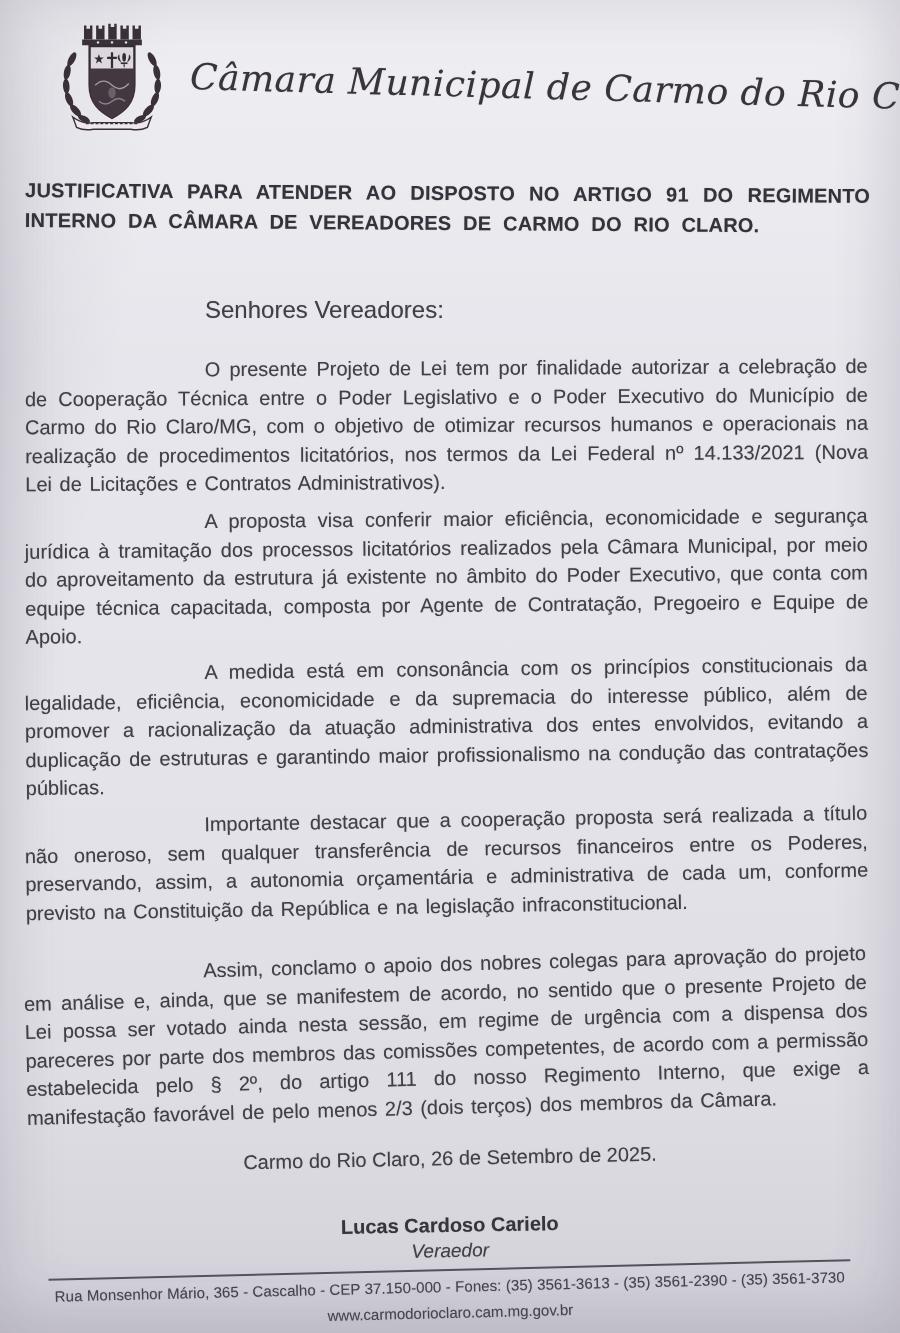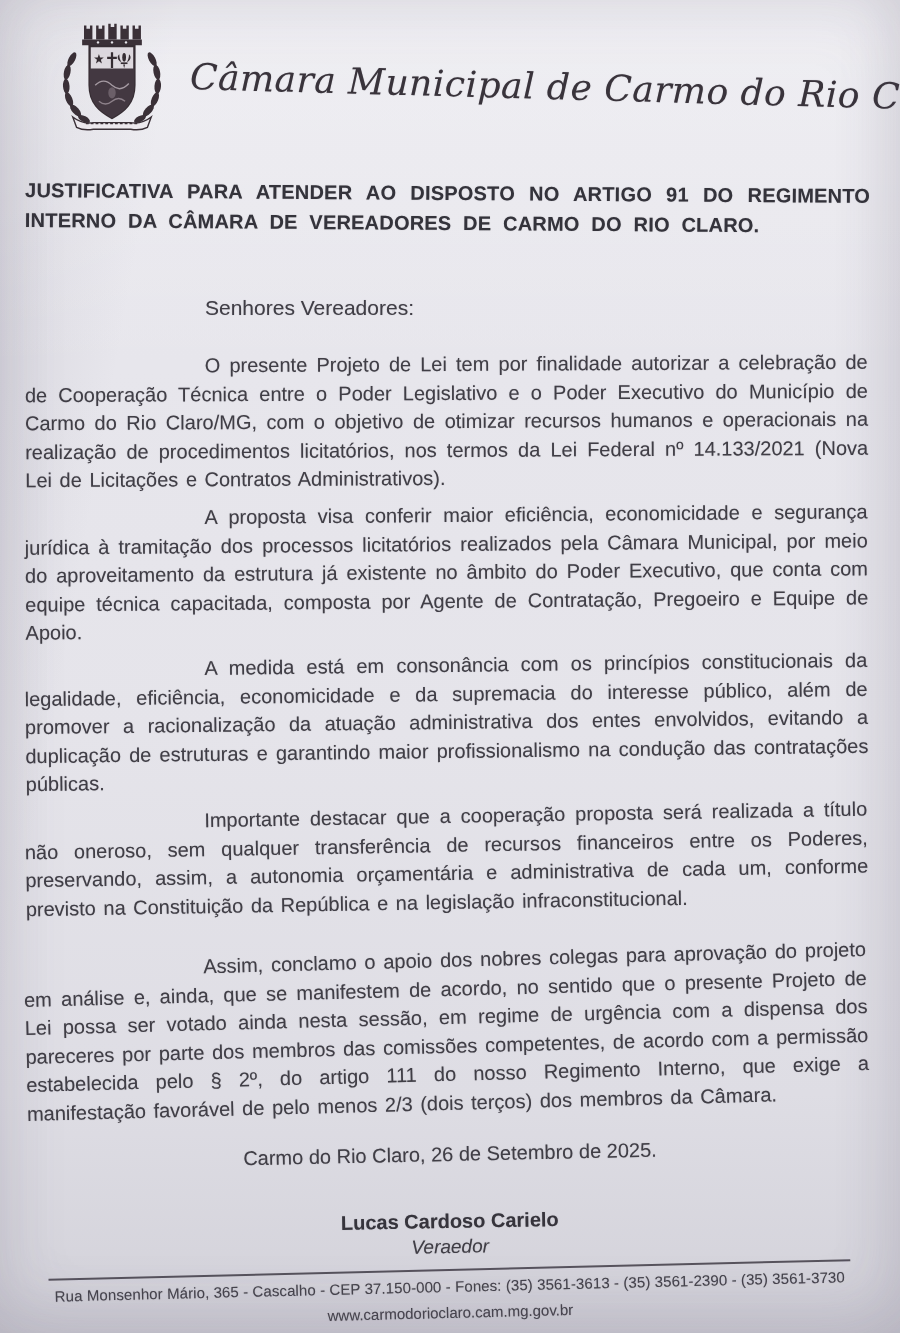--- a/index.html
+++ b/index.html
@@ -34,21 +34,21 @@
     transform-origin:left center;
   }
   .subject-heading {
     margin:36px 30px 0 25px;
     font-size:20px; font-weight:bold; line-height:30px;
     letter-spacing:0.2px; word-spacing:6px;
     text-align:justify;
     color:#34333b;
     transform:rotate(0.4deg);
   }
-  .salutation { margin:58px 0 0 205px; font-size:21px; }
+  .salutation { margin:58px 0 0 205px; font-size:24px; }
   .para {
     margin:8px 32px 0 25px;
     font-size:20px; line-height:28.5px;
     text-align:justify; text-indent:180px;
     word-spacing:2px;
   }
   .t1 { margin-top:30px; transform:rotate(-0.3deg); }
   .t2 { transform:rotate(-0.5deg); }
   .t3 { transform:rotate(-0.7deg); }
   .t4 { transform:rotate(-1.0deg); }

